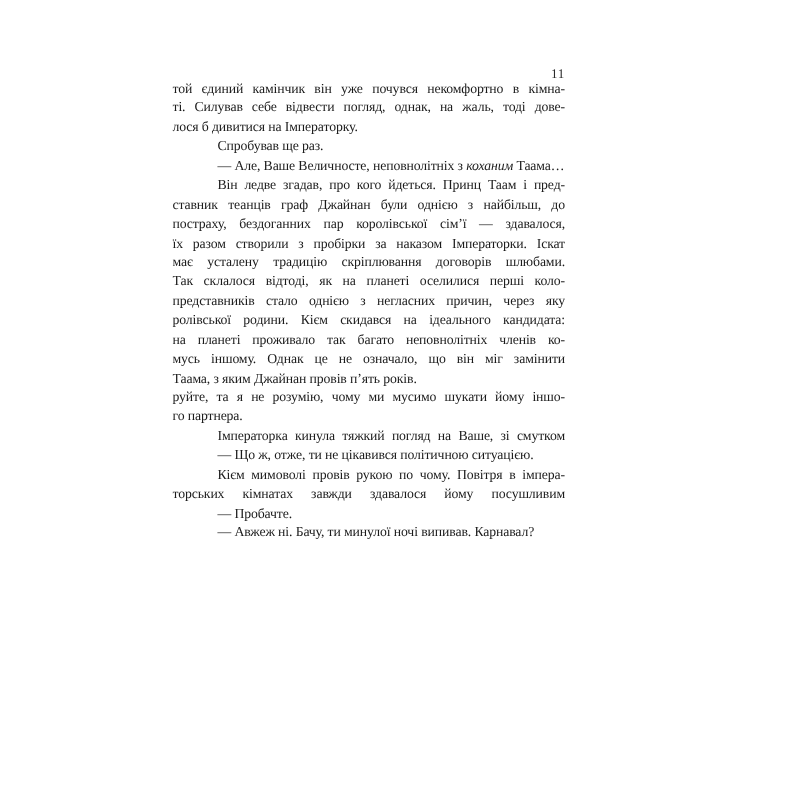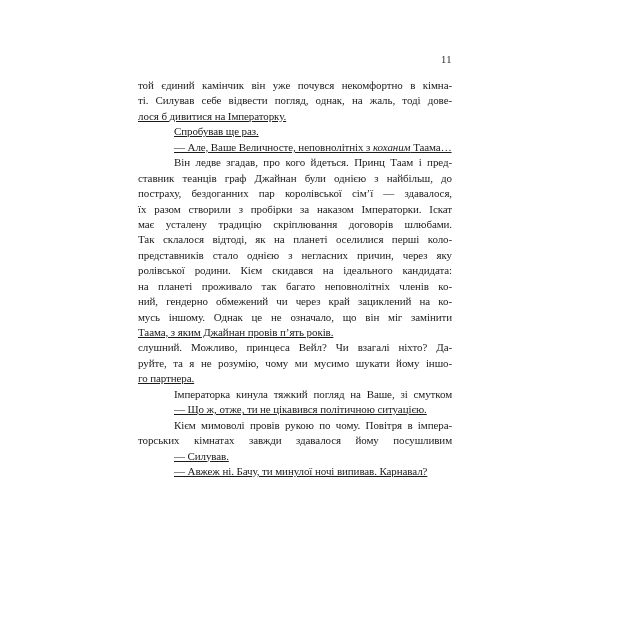--- a/index.html
+++ b/index.html
@@ -23,37 +23,36 @@
     position: absolute;
     top: 54px; left: 138px; width: 314px;
     text-align: right;
     font-size: 10.5px;
     line-height: 12px;
     color: var(--folio);
     letter-spacing: 0.5px;
   }
   .body-text {
     position: absolute;
-    top: 78px; left: 138px; width: 314px;
+    top: 64px; left: 138px; width: 314px;
     color: var(--ink);
   }
   .line {
     font-size: 11px;
     line-height: 15.45px;
     height: 15.45px;
     overflow: hidden;
     letter-spacing: -0.1px;
     text-align: justify;
     text-align-last: justify;
     white-space: normal;
   }
   .line.ragged {
     text-align: right;
     text-align-last: left;
-    text-decoration: underline;
   }
   .line.indent { text-indent: 36px; }
   .it { font-style: italic; }
 </style>
 </head>
 <body>
 
 <div class="screen">
   <div class="folio">11</div>
   <div class="body-text">
@@ -64,26 +63,24 @@
       <div class="line ragged indent"><span>— Але, Ваше Величносте, неповнолітніх з </span><span class="it">коханим</span><span> Таама…</span></div>
       <div class="line indent"><span>Він ледве згадав, про кого йдеться. Принц Таам і пред-</span></div>
       <div class="line"><span>ставник теанців граф Джайнан були однією з найбільш, до</span></div>
       <div class="line"><span>постраху, бездоганних пар королівської сім’ї — здавалося,</span></div>
       <div class="line"><span>їх разом створили з пробірки за наказом Імператорки. Іскат</span></div>
       <div class="line"><span>має усталену традицію скріплювання договорів шлюбами.</span></div>
       <div class="line"><span>Так склалося відтоді, як на планеті оселилися перші коло-</span></div>
       <div class="line"><span>представників стало однією з негласних причин, через яку</span></div>
       <div class="line"><span>ролівської родини. Кієм скидався на ідеального кандидата:</span></div>
       <div class="line"><span>на планеті проживало так багато неповнолітніх членів ко-</span></div>
-      <div class="line"><span>ний, гендерно обмежений чи через край зациклений на ко-</span></div>
       <div class="line"><span>мусь іншому. Однак це не означало, що він міг замінити</span></div>
       <div class="line ragged"><span>Таама, з яким Джайнан провів п’ять років.</span></div>
-      <div class="line"><span>слушний. Можливо, принцеса Вейл? Чи взагалі ніхто? Да-</span></div>
       <div class="line"><span>руйте, та я не розумію, чому ми мусимо шукати йому іншо-</span></div>
       <div class="line ragged"><span>го партнера.</span></div>
       <div class="line indent"><span>Імператорка кинула тяжкий погляд на Ваше, зі смутком</span></div>
       <div class="line ragged indent"><span>— Що ж, отже, ти не цікавився політичною ситуацією.</span></div>
       <div class="line indent"><span>Кієм мимоволі провів рукою по чому. Повітря в імпера-</span></div>
       <div class="line"><span>торських кімнатах завжди здавалося йому посушливим</span></div>
-      <div class="line ragged indent"><span>— Силував.</span></div>
+      <div class="line ragged indent"><span>— Пробачте.</span></div>
       <div class="line ragged indent"><span>— Авжеж ні. Бачу, ти минулої ночі випивав. Карнавал?</span></div>
     </div>
 </div>
 
 </body></html>

